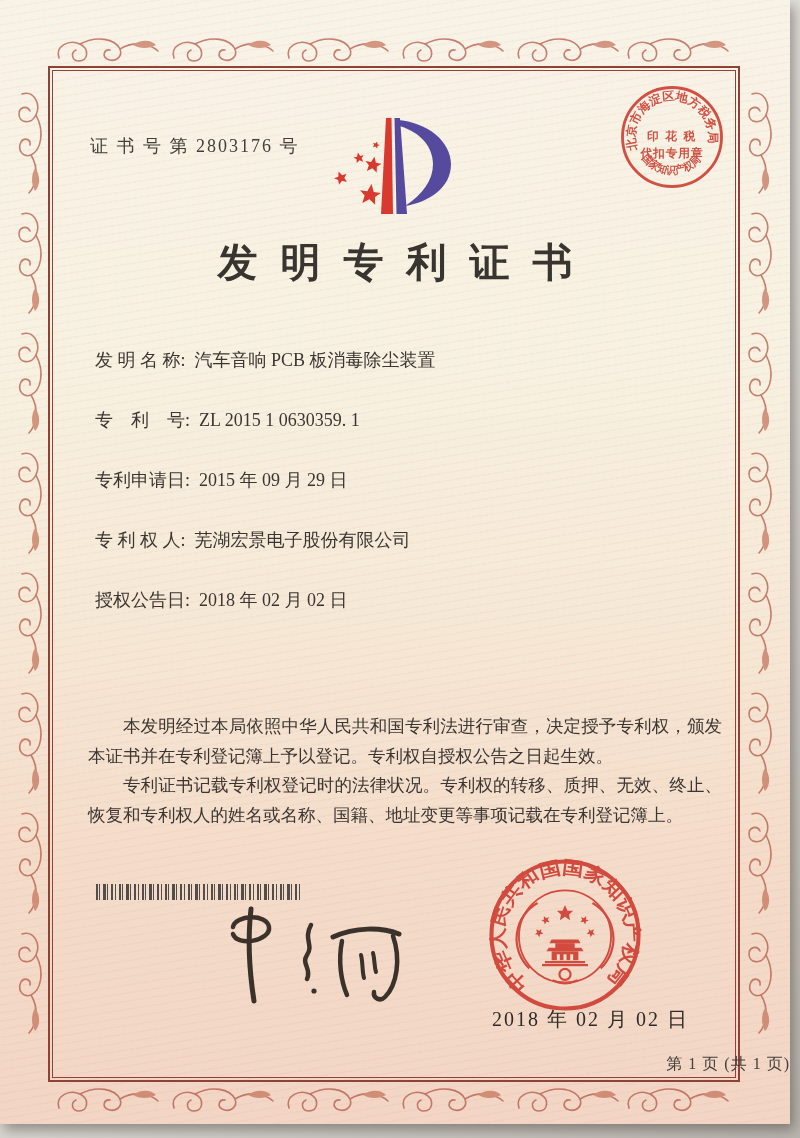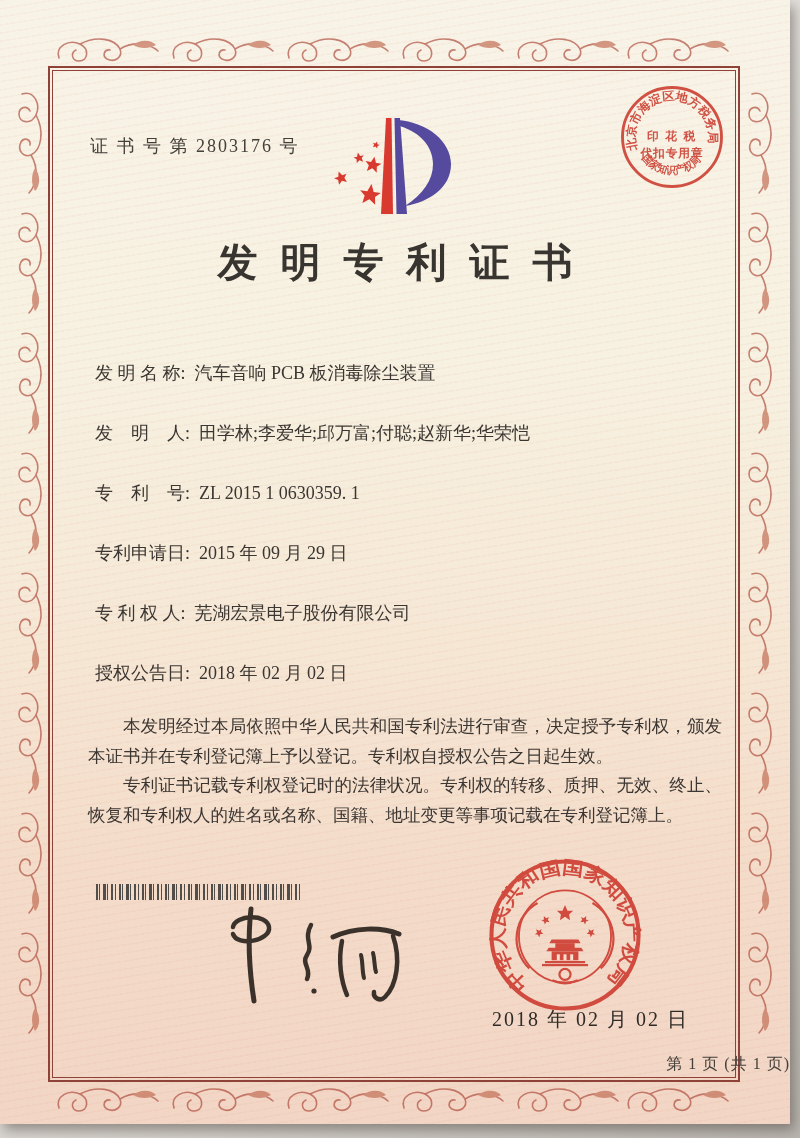--- a/index.html
+++ b/index.html
@@ -17,21 +17,21 @@
   .ornaments{position:absolute;left:0;top:0;width:790px;height:1124px;opacity:.85;}
   .frame{position:absolute;left:48px;top:66px;width:688px;height:1012px;
     border:2px solid var(--frame);}
   .frame::after{content:"";position:absolute;inset:2px;border:1px solid var(--frame);}
   .cert-no{position:absolute;left:77px;top:134px;font-size:18px;letter-spacing:2px;color:#444039;margin-left:13px;}
   .logo{position:absolute;left:333px;top:112px;width:130px;height:112px;}
   .tax-stamp{position:absolute;left:618px;top:83px;width:108px;height:108px;opacity:.92;}
   .title{position:absolute;left:0;top:235px;width:100%;margin:0;text-align:center;
     font-size:40px;font-weight:600;letter-spacing:23px;text-indent:23px;color:#38342f;}
   .fields{position:absolute;left:95px;top:350px;width:610px;font-size:18px;}
-  .field{margin-bottom:40px;line-height:20px;white-space:nowrap;margin-top:13px;}
+  .field{margin-bottom:40px;line-height:20px;white-space:nowrap;}
   .flabel{margin-right:9px;}
   .bodytext{position:absolute;left:88px;top:712px;width:634px;font-size:17.5px;
     line-height:29.5px;text-align:justify;}
   .bodytext p{margin:0;text-indent:2em;}
   .barcode{position:absolute;left:96px;top:884px;width:206px;height:16px;opacity:.82;
     background:repeating-linear-gradient(90deg,
       #2e2e2e 0 2px,rgba(0,0,0,0) 2px 3px,
       #2e2e2e 3px 4px,rgba(0,0,0,0) 4px 7px,
       #2e2e2e 7px 10px,rgba(0,0,0,0) 10px 11px,
       #2e2e2e 11px 12px,rgba(0,0,0,0) 12px 15px,
@@ -125,21 +125,20 @@
     <text x="60" y="82" text-anchor="middle" font-size="13" font-weight="bold" letter-spacing="1" fill="#cc4437">代扣专用章</text>
     <text font-size="12" font-weight="bold" fill="#cc4437">
       <textPath href="#txBot" textLength="76" lengthAdjust="spacingAndGlyphs">国家知识产权局</textPath>
     </text>
   </svg>
 
   <h1 class="title">发明专利证书</h1>
 
   <div class="fields">
     <div class="field"><span class="flabel">发 明 名 称:</span><span class="fvalue">汽车音响 PCB 板消毒除尘装置</span></div>
-    <div class="field"><span class="flabel">发　明　人:</span><span class="fvalue">田学林;李爱华;邱万富;付聪;赵新华;华荣恺</span></div>
     <div class="field"><span class="flabel">专　利　号:</span><span class="fvalue">ZL 2015 1 0630359. 1</span></div>
     <div class="field"><span class="flabel">专利申请日:</span><span class="fvalue">2015 年 09 月 29 日</span></div>
     <div class="field"><span class="flabel">专 利 权 人:</span><span class="fvalue">芜湖宏景电子股份有限公司</span></div>
     <div class="field"><span class="flabel">授权公告日:</span><span class="fvalue">2018 年 02 月 02 日</span></div>
   </div>
 
   <div class="bodytext">
     <p>本发明经过本局依照中华人民共和国专利法进行审查，决定授予专利权，颁发本证书并在专利登记簿上予以登记。专利权自授权公告之日起生效。</p>
     <p>专利证书记载专利权登记时的法律状况。专利权的转移、质押、无效、终止、恢复和专利权人的姓名或名称、国籍、地址变更等事项记载在专利登记簿上。</p>
   </div>

